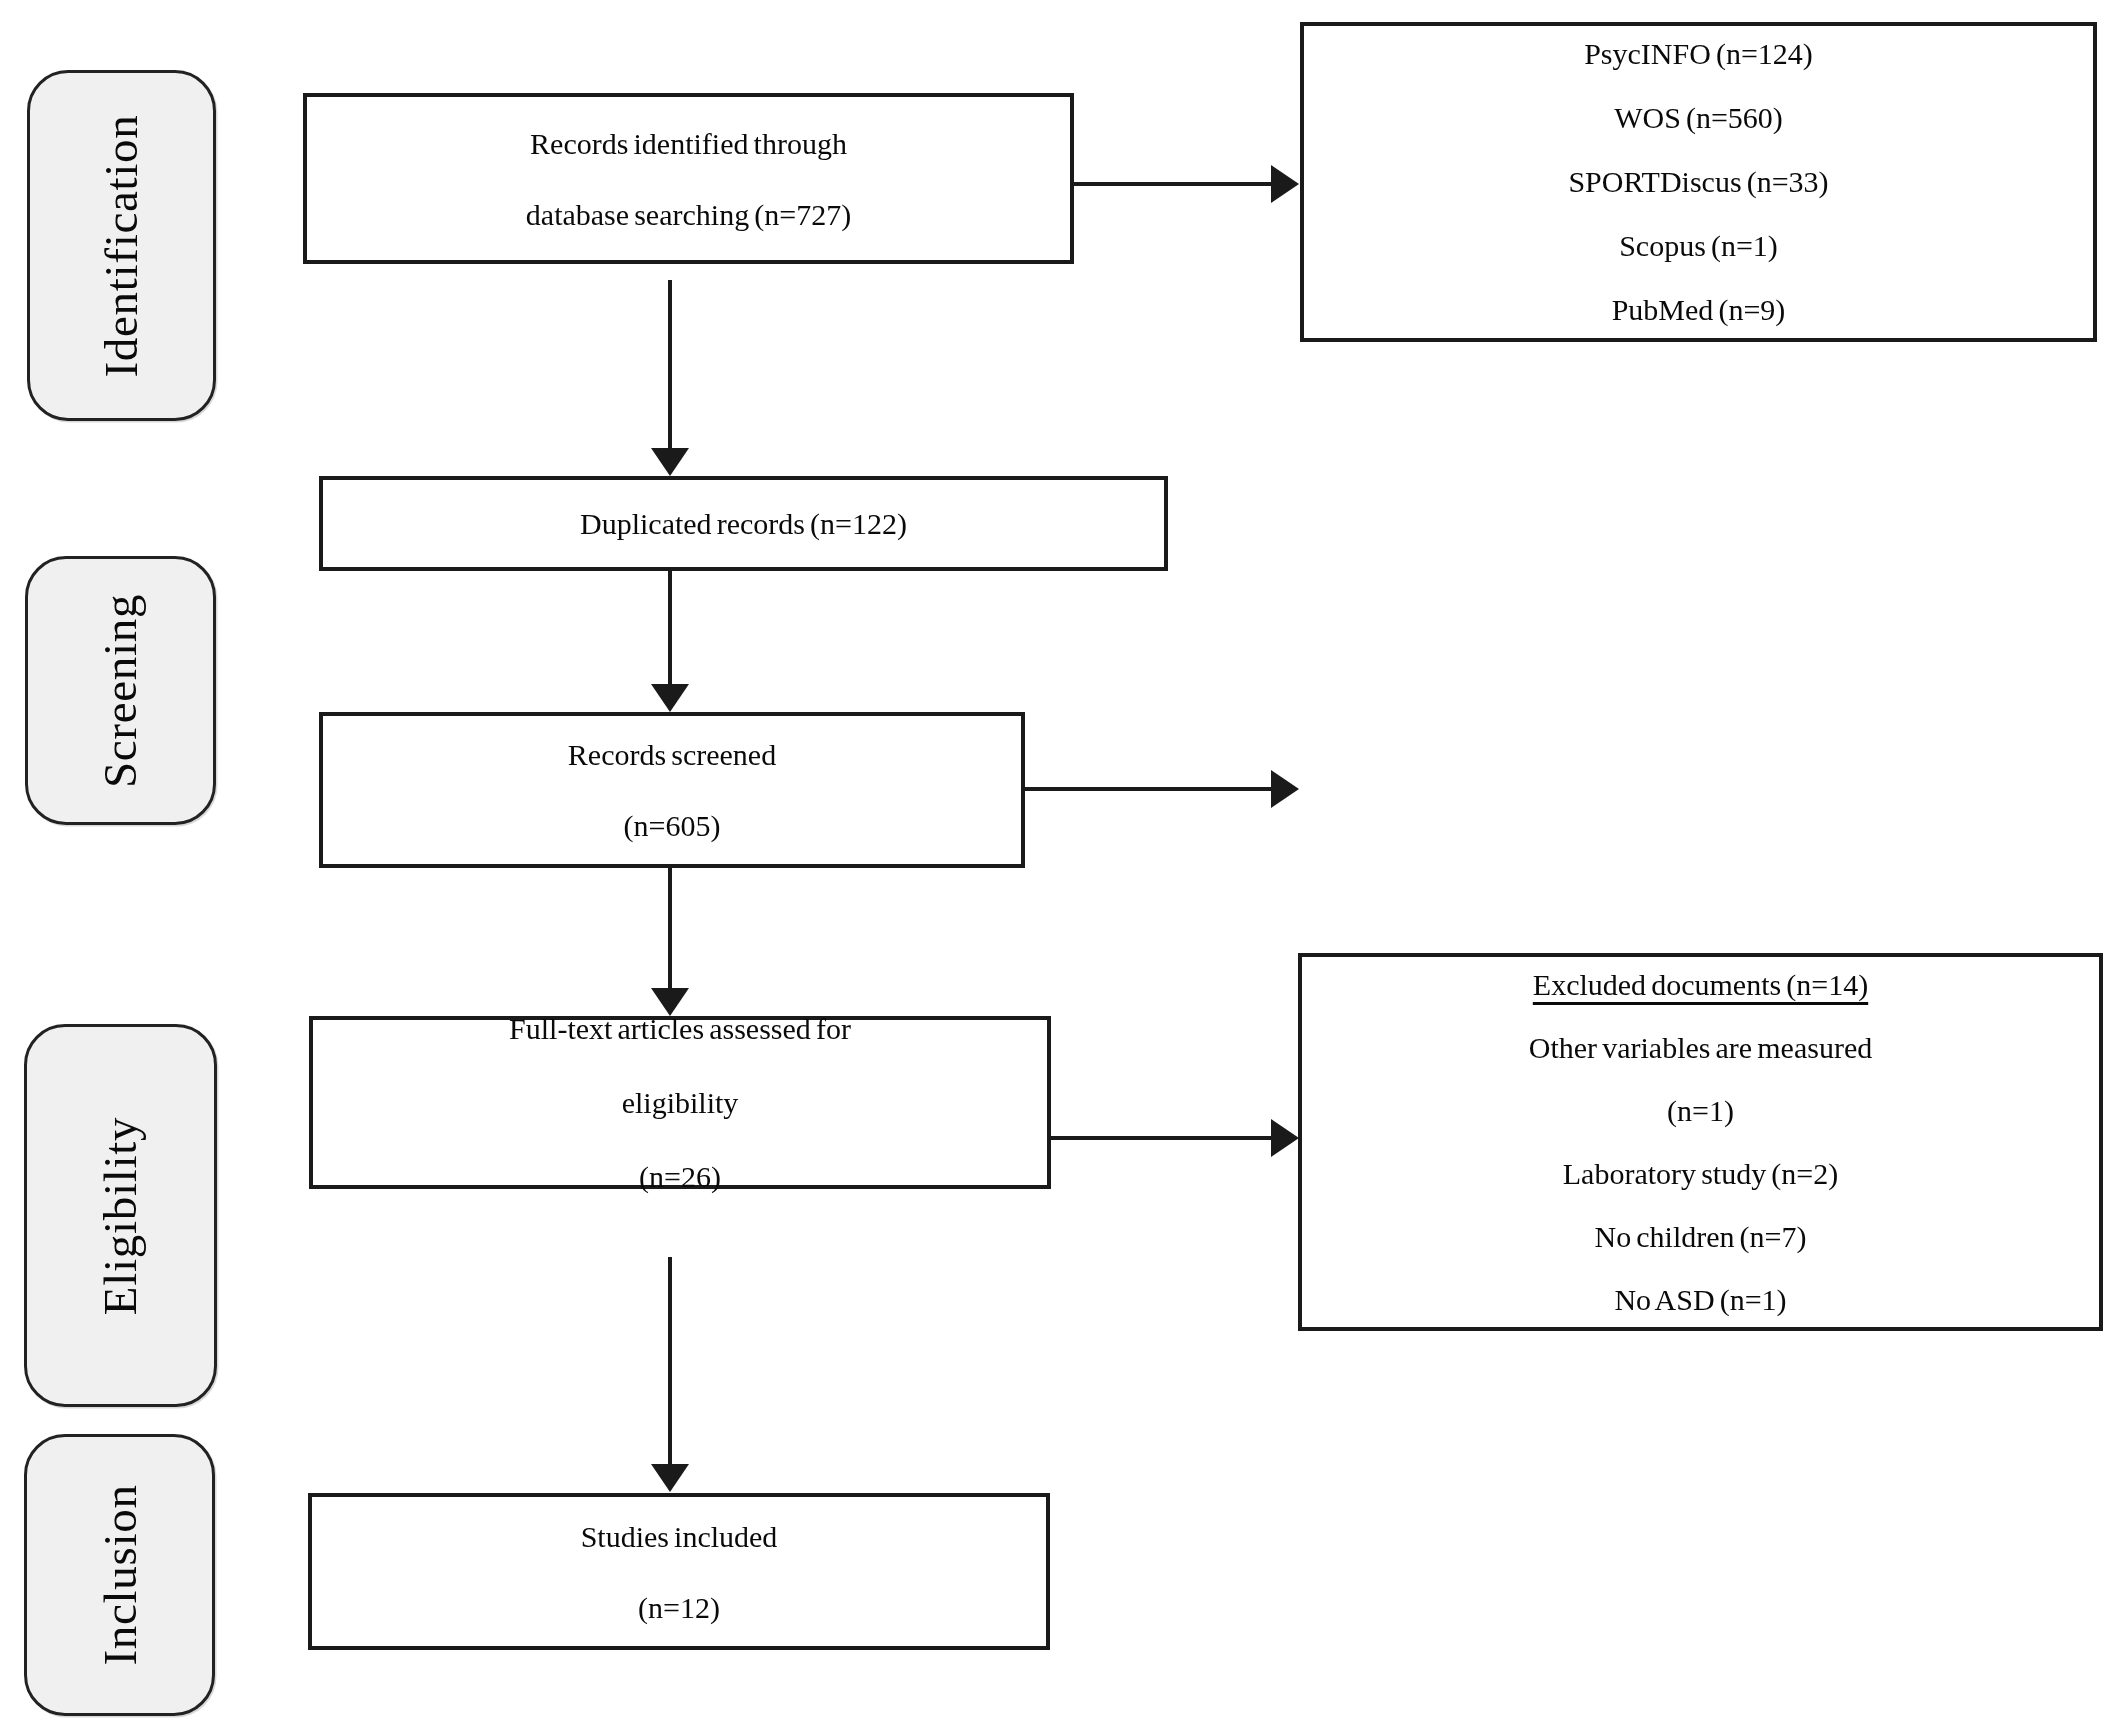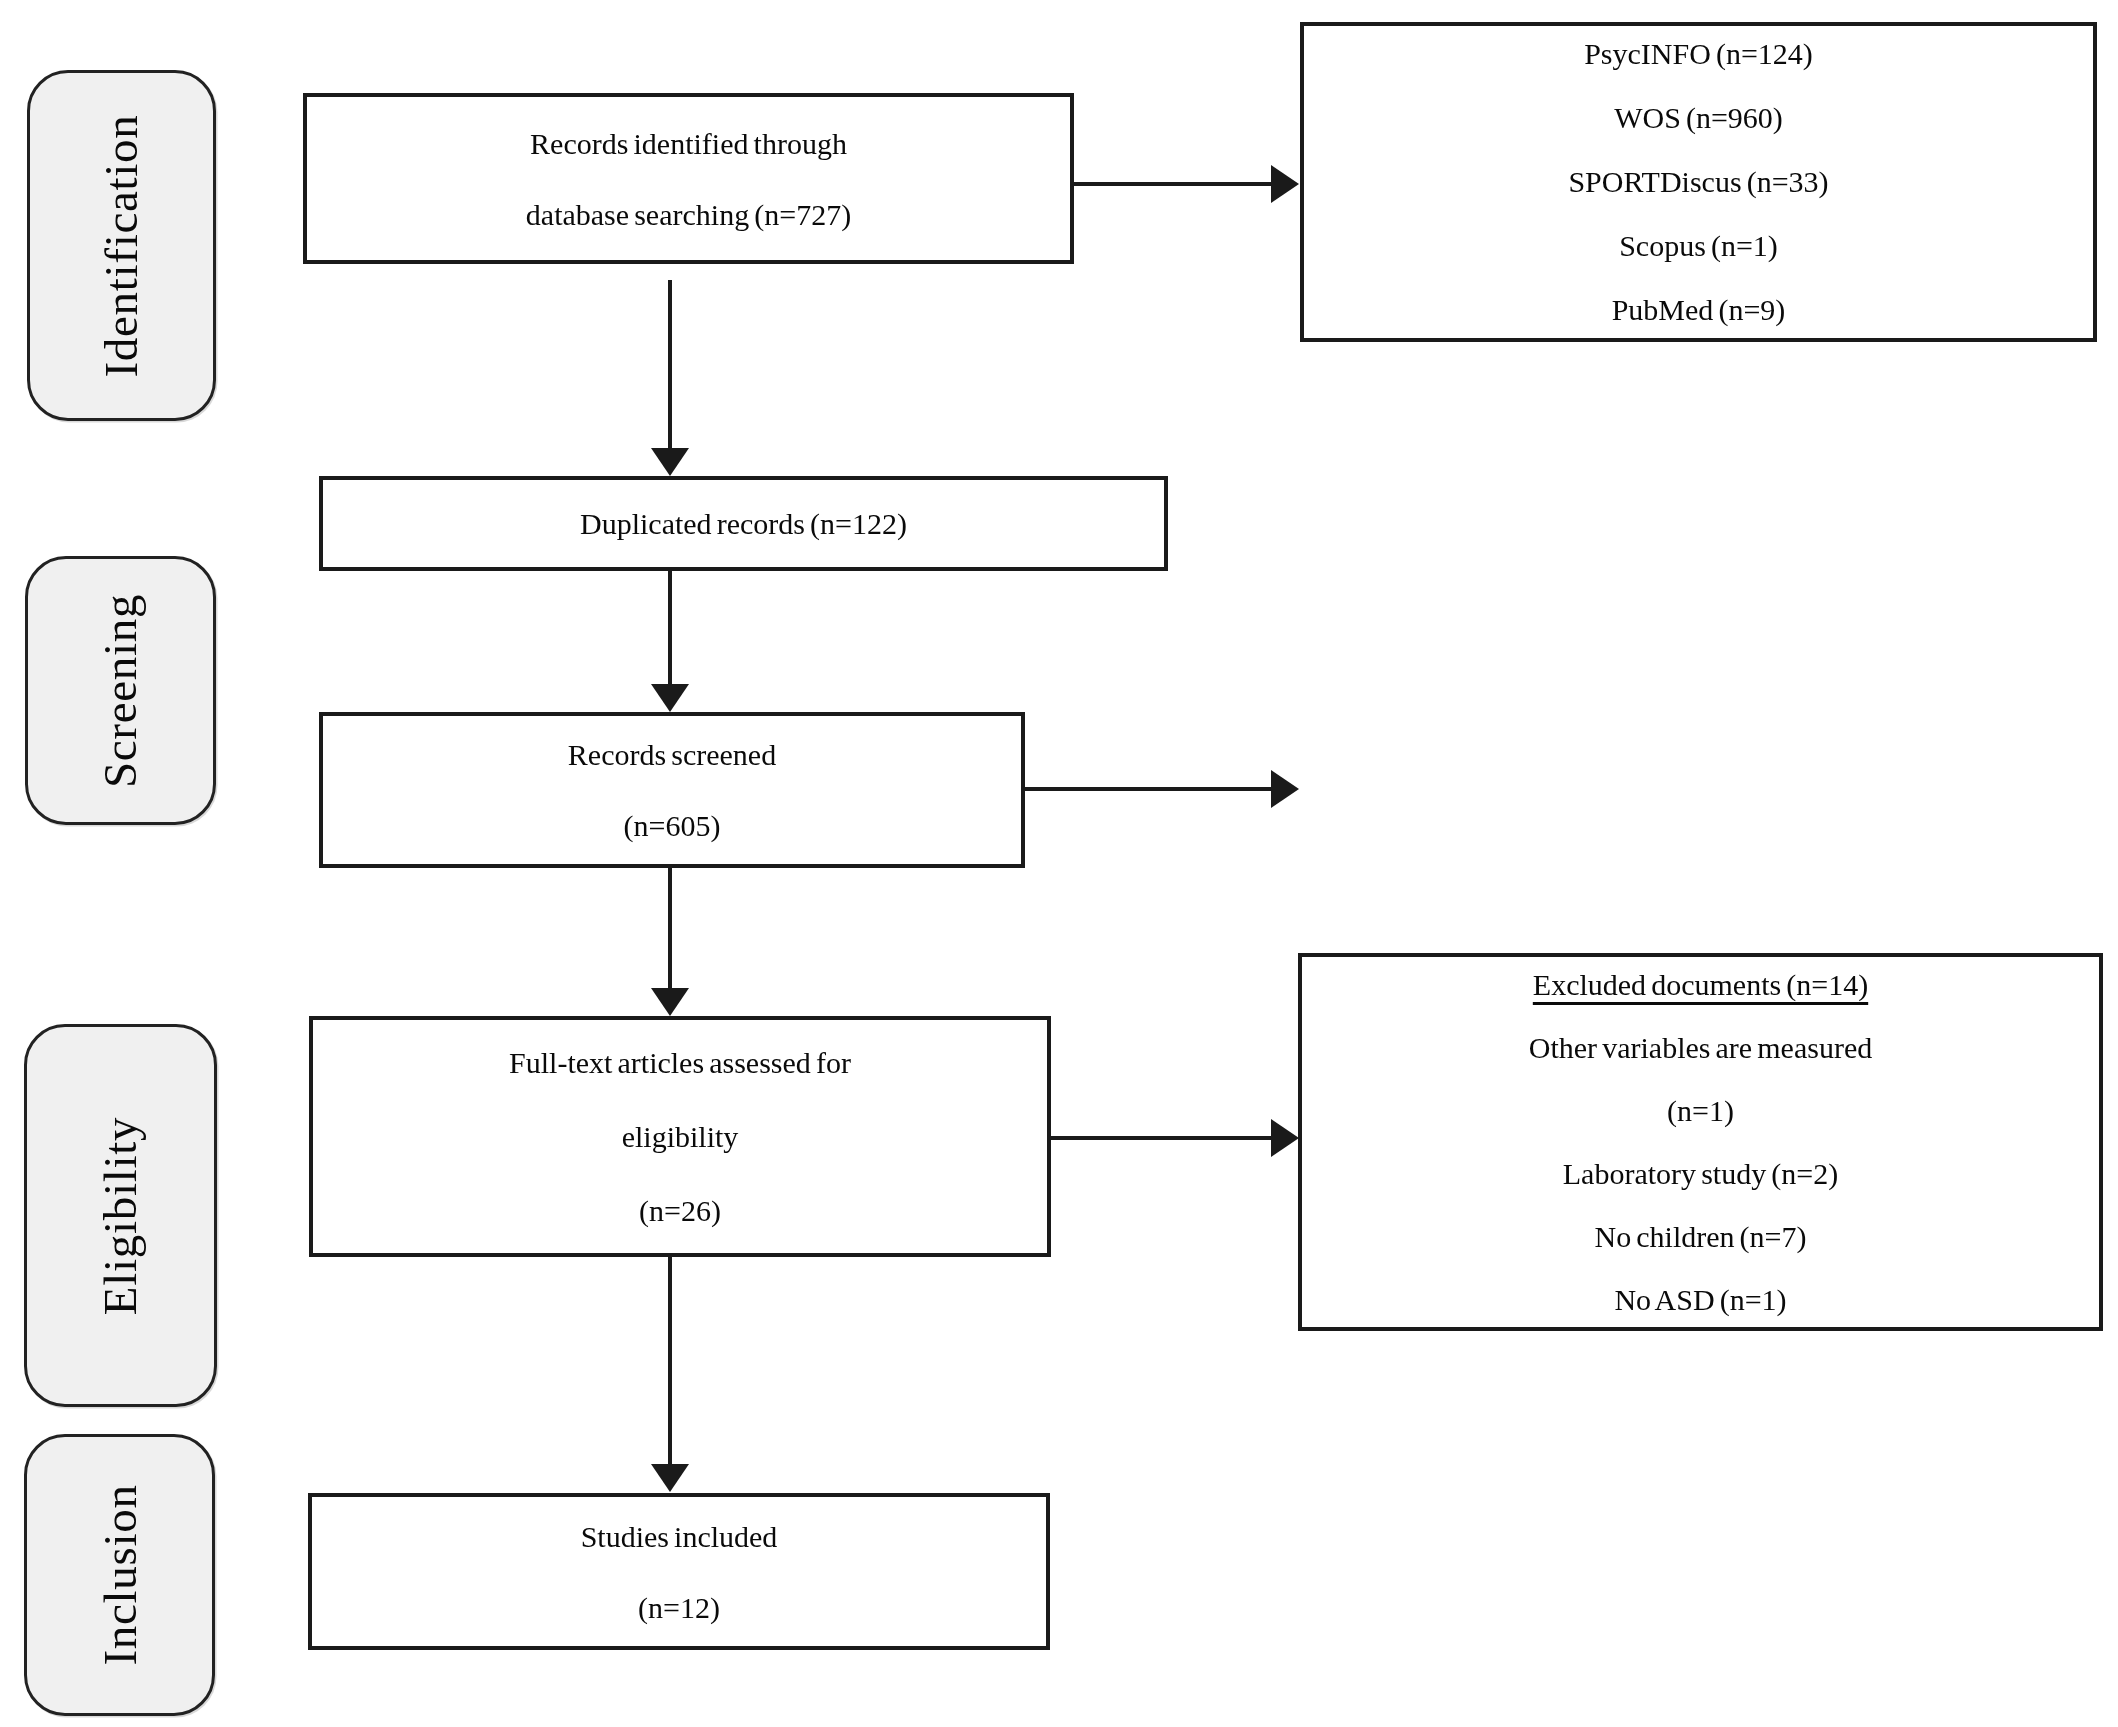--- a/index.html
+++ b/index.html
@@ -106,34 +106,34 @@
 
   <div class="flow-box" style="left:319px; top:476px; width:849px; height:95px;">
     <div class="bline">Duplicated records (n=122)</div>
   </div>
 
   <div class="flow-box" style="left:319px; top:712px; width:706px; height:156px;">
     <div class="bline">Records screened</div>
     <div class="bline">(n=605)</div>
   </div>
 
-  <div class="flow-box lh100" style="left:309px; top:1016px; width:742px; height:241px;">
+  <div class="flow-box lh100" style="left:309px; top:1016px; width:742px; height:173px;">
     <div class="bline">Full-text articles assessed for</div>
     <div class="bline">eligibility</div>
     <div class="bline">(n=26)</div>
   </div>
 
   <div class="flow-box" style="left:308px; top:1493px; width:742px; height:157px;">
     <div class="bline">Studies included</div>
     <div class="bline">(n=12)</div>
   </div>
 
   <div class="flow-box lh86" style="left:1300px; top:22px; width:797px; height:320px;">
     <div class="bline">PsycINFO (n=124)</div>
-    <div class="bline">WOS (n=960)</div>
+    <div class="bline">WOS (n=560)</div>
     <div class="bline">SPORTDiscus (n=33)</div>
     <div class="bline">Scopus (n=1)</div>
     <div class="bline">PubMed (n=9)</div>
   </div>
 
 
   <div class="flow-box lh85" style="left:1298px; top:953px; width:805px; height:378px;">
     <div class="bline underlined">Excluded documents (n=14)</div>
     <div class="bline">Other variables are measured</div>
     <div class="bline">(n=1)</div>

